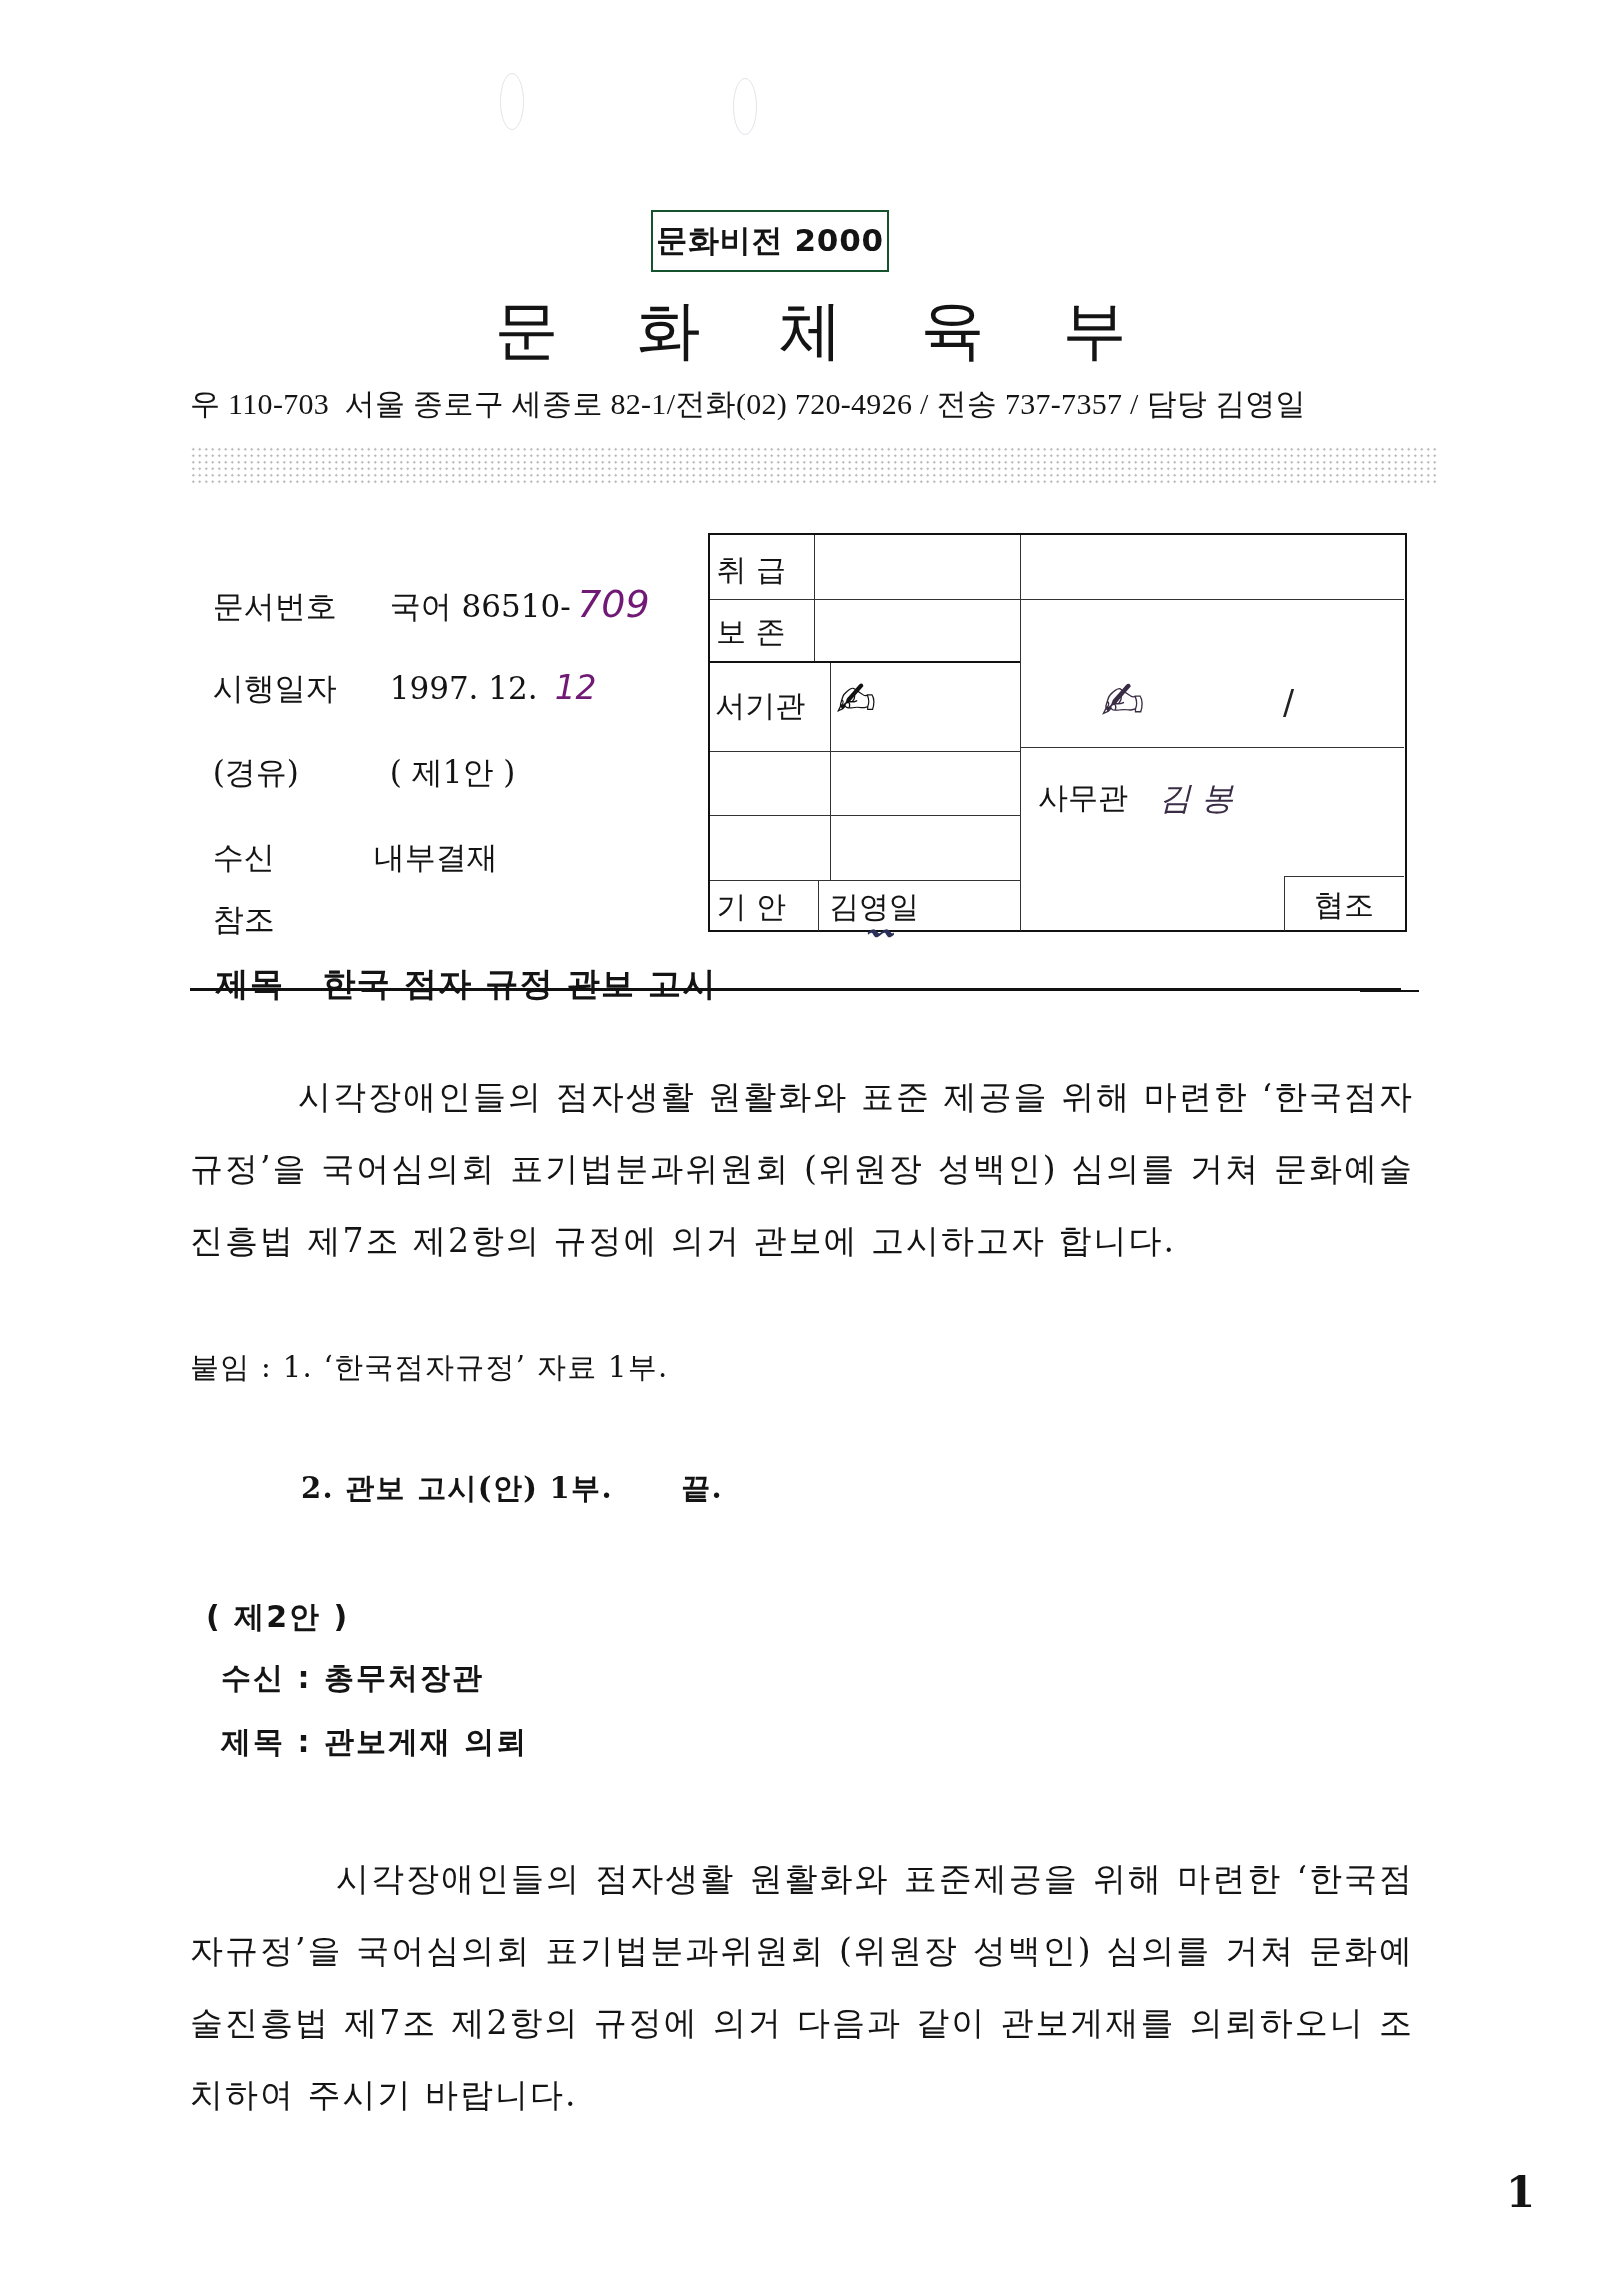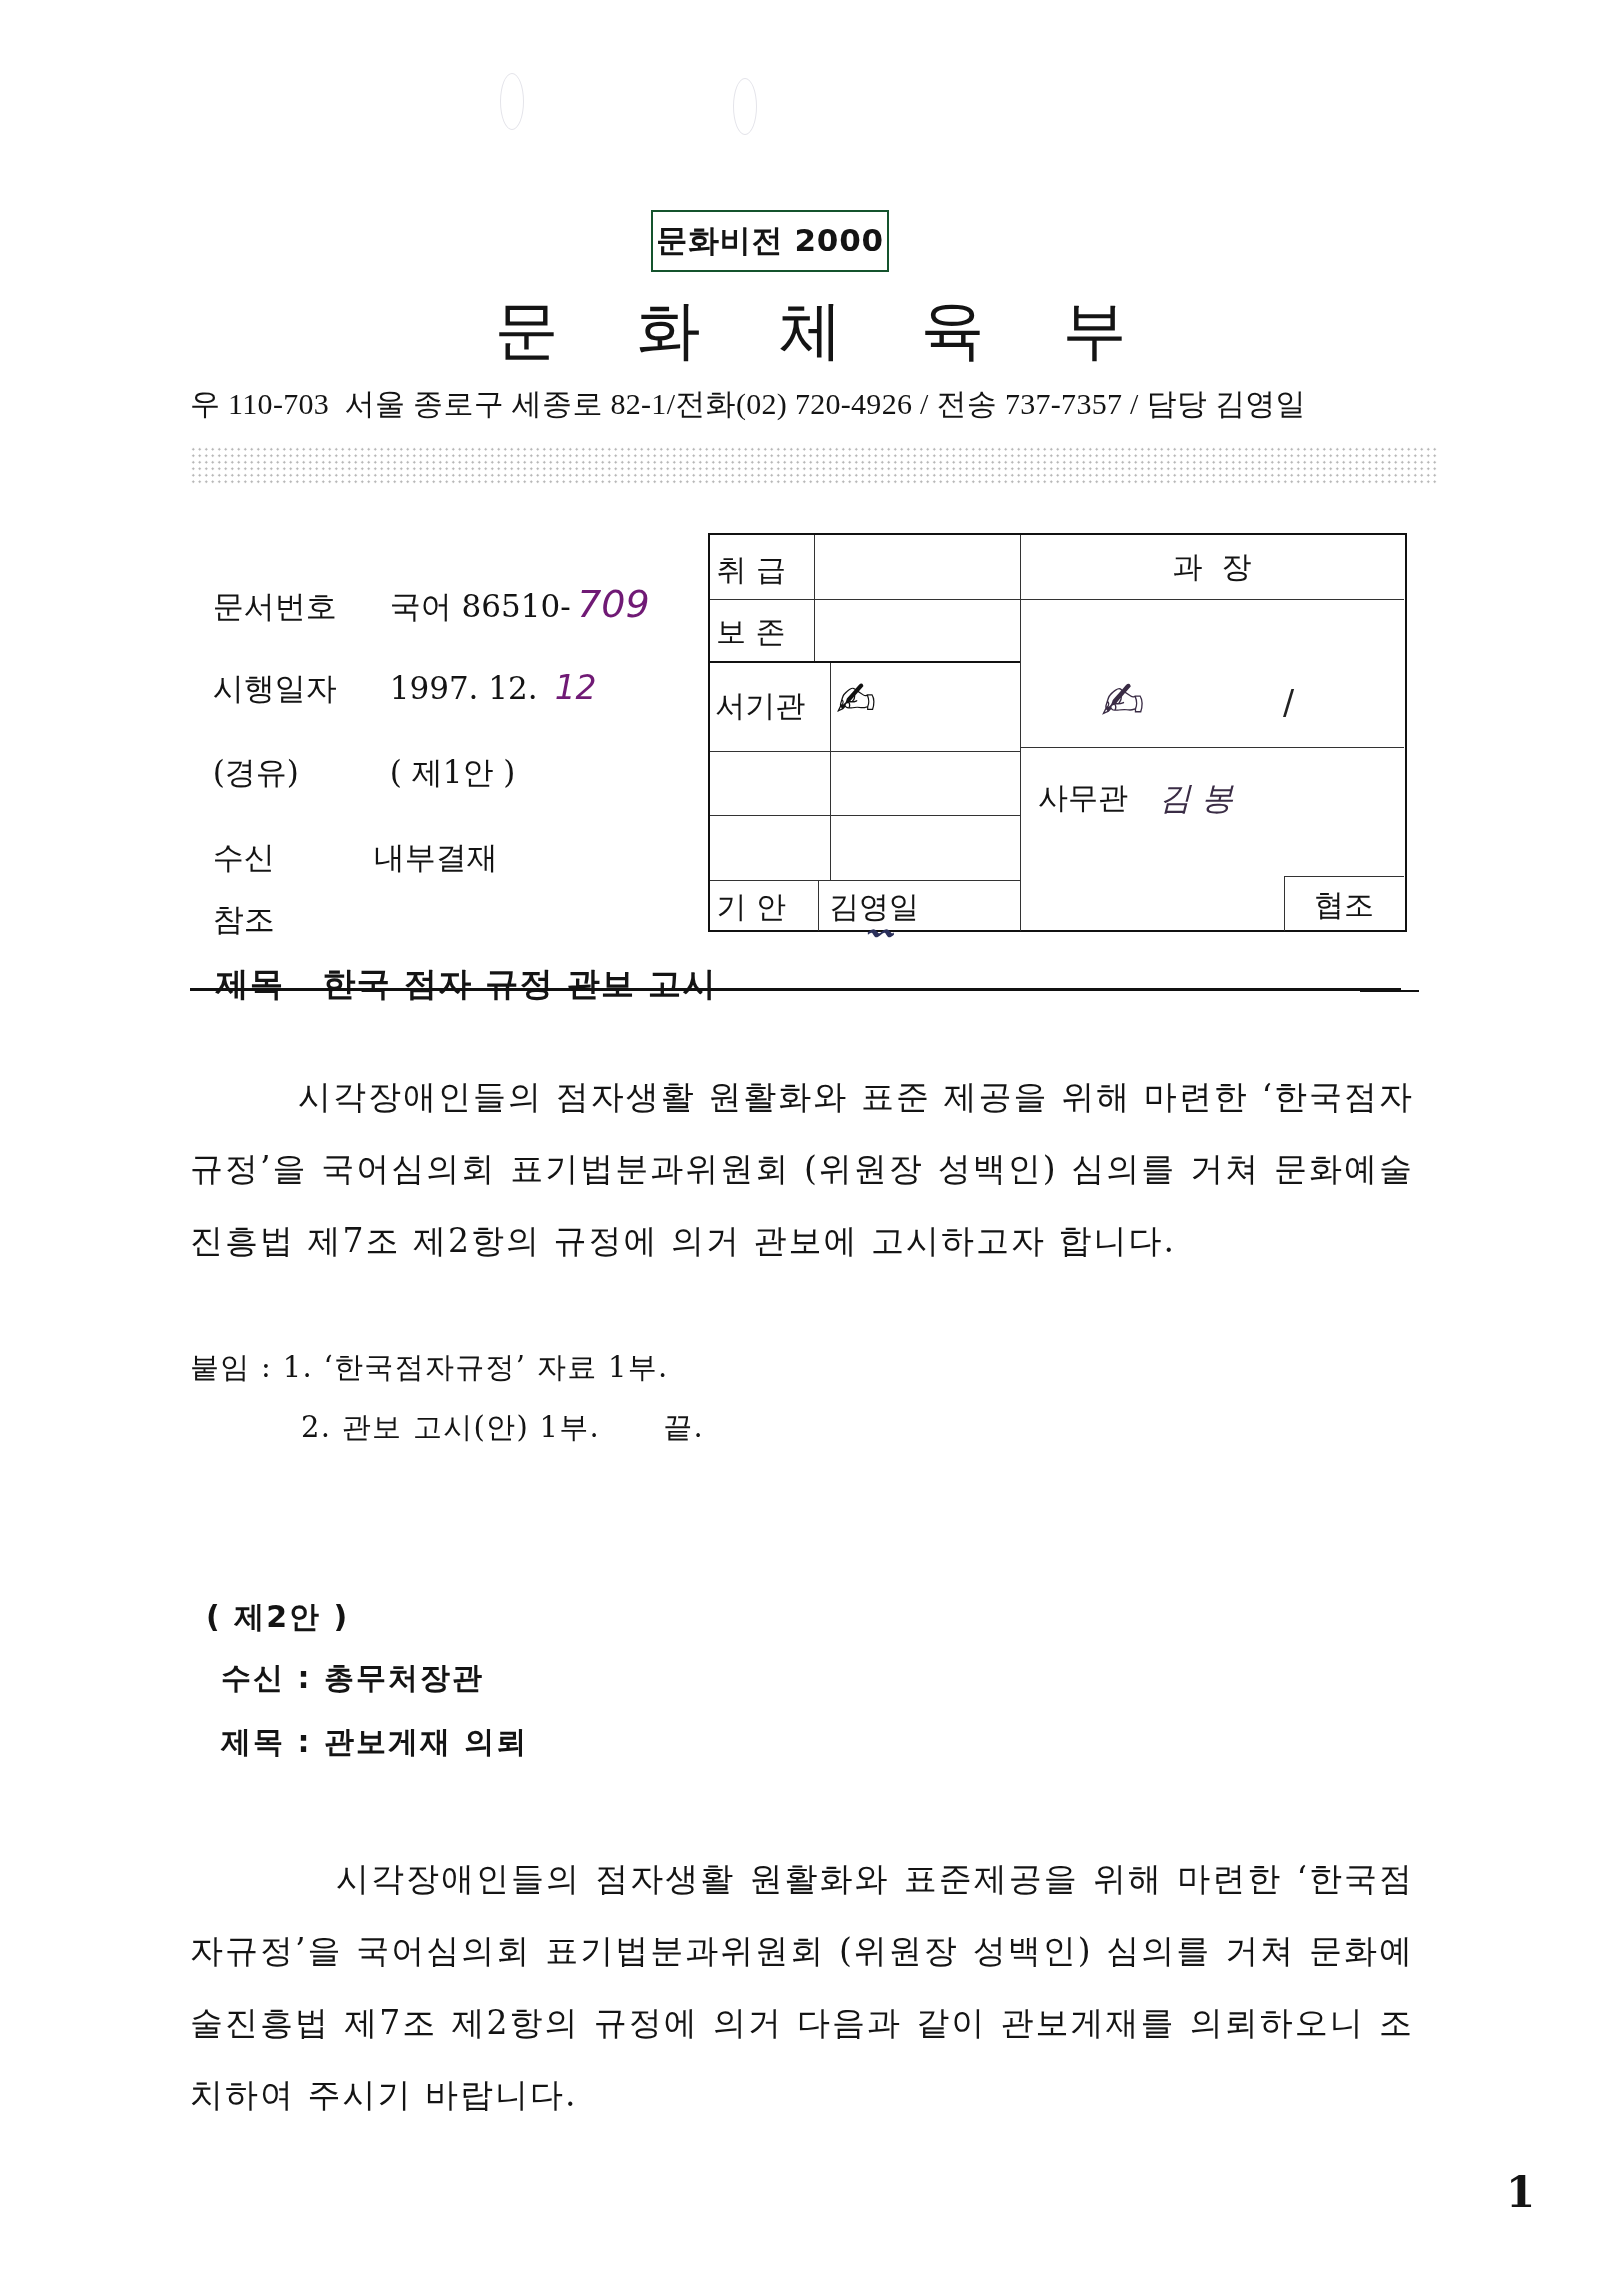--- a/index.html
+++ b/index.html
@@ -96,34 +96,33 @@
   <div class="cell" style="left:5.2px;top:135px;height:72px;">서기관</div>
   <div class="cell sig" style="left:126px;top:128px;height:72px;font-size:48px;font-weight:bold;color:#111;">
     <span>✍</span>
   </div>
   <div class="cell" style="left:6.5px;top:348px;height:48px;">기 안</div>
   <div class="cell" style="left:119px;top:348px;height:48px;">김영일</div>
   <div class="cell sig" style="left:156px;top:375px;height:39px;font-size:26px;color:#2a2f5a;">
     <span>〰</span>
   </div>
 
-  <div class="cell" style="left:310px;top:0;width:384px;height:64px;justify-content:center;white-space:pre;">과  장</div>
   <div class="cell sig" style="left:391px;top:130px;height:72px;font-size:52px;">
     <span>✍</span>
   </div>
   <div class="cell sig" style="left:573px;top:141px;height:52px;font-size:33px;color:#222;font-style:normal;">/</div>
   <div class="cell" style="left:328px;top:234px;height:59px;text-align:right;">사무관</div>
   <div class="cell sig" style="left:449px;top:234px;height:59px;font-size:32px;">김 봉</div>
   <div class="cell" style="left:574px;top:344px;width:120px;height:52px;justify-content:center;">협조</div>
 </div>
 
 <div class="para" style="top:1061px;"><span class="indent"></span><span>시각장애인들의 점자생활 원활화와 표준 제공을 위해 마련한 ‘한국점자규정’을 국어심의회 표기법분과위원회 (위원장 성백인) 심의를 거쳐 문화예술진흥법 제7조 제2항의 규정에 의거 관보에 고시하고자 합니다.</span></div>
 
 <div class="attach" style="top:1348px;"><span>붙임 :</span> <span>1. ‘한국점자규정’ 자료 1부.</span></div>
-<div class="attach" style="top:1408px;left:301px;"><span>2. 관보 고시(안) 1부.      끝.</span></div>
+<div class="attach" style="top:1469px;left:301px;font-weight:bold;"><span>2. 관보 고시(안) 1부.      끝.</span></div>
 
 <div class="plan2" style="top:1597px;left:206px;">( 제2안 )</div>
 <div class="plan2" style="top:1658px;left:221px;">수신 : 총무처장관</div>
 <div class="plan2" style="top:1722px;left:221px;">제목 : 관보게재 의뢰</div>
 
 <div class="para" style="top:1843px;"><span class="indent" style="width:146px;"></span><span>시각장애인들의 점자생활 원활화와 표준제공을 위해 마련한 ‘한국점자규정’을 국어심의회 표기법분과위원회 (위원장 성백인) 심의를 거쳐 문화예술진흥법 제7조 제2항의 규정에 의거 다음과 같이 관보게재를 의뢰하오니 조치하여 주시기 바랍니다.</span></div>
 
 <div class="abs pageno">1</div>
 
 

